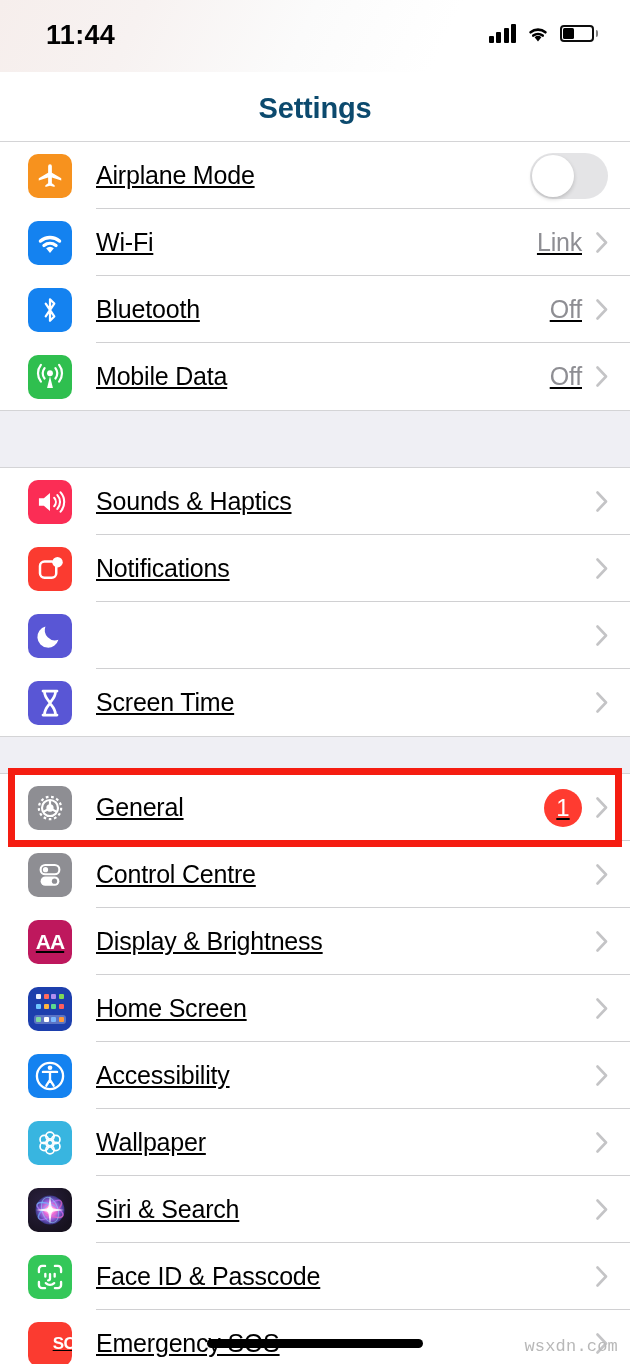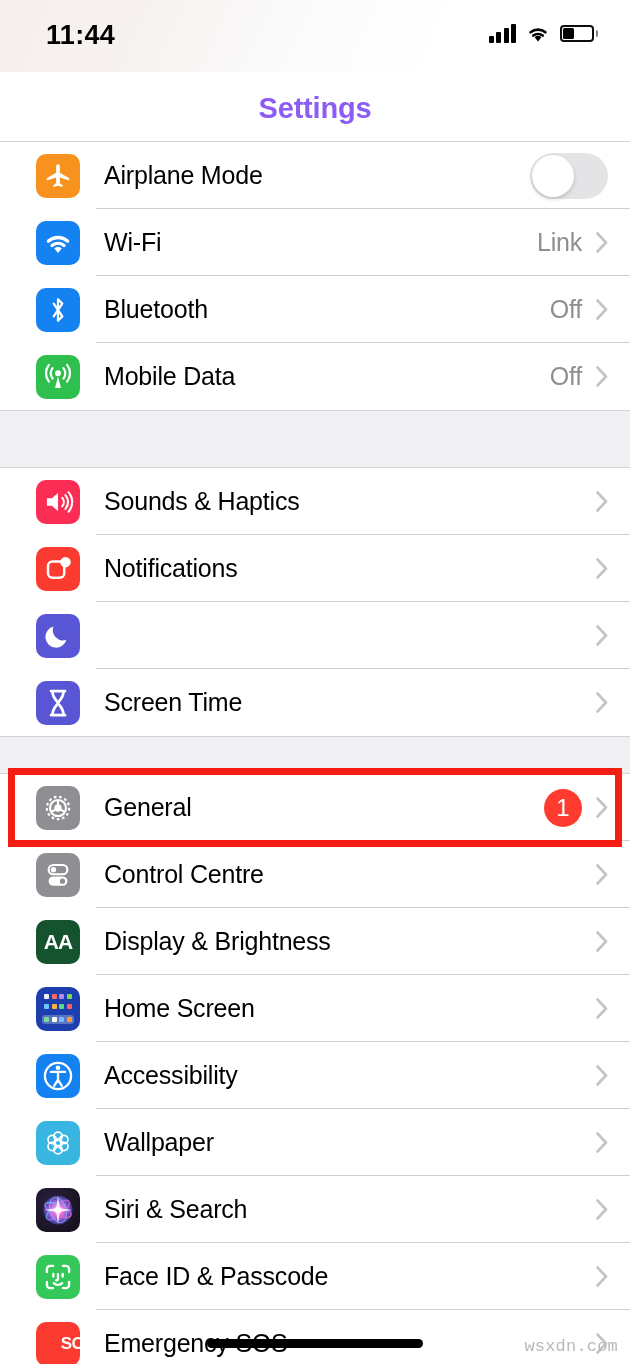--- a/index.html
+++ b/index.html
@@ -82,21 +82,21 @@
     height: 70px;
     background: #ffffff;
     display: flex;
     align-items: flex-start;
     justify-content: center;
     padding-top: 20px;
   }
   .nav-title {
     font-size: 29px;
     font-weight: bold;
-    color: #8b5cf6;
+    color: #0c4a6e;
     letter-spacing: -0.2px;
   }
   .nav-hairline {
     position: absolute;
     left: 0; right: 0; bottom: 0;
     height: 1px;
     background: #d4d4d6;
   }
 
   
@@ -110,23 +110,24 @@
   }
   .group-gap.short { height: 38px; }
 
   .group { background: #ffffff; }
 
   .row {
     position: relative;
     display: flex;
     align-items: center;
     height: 67px;
-    padding-left: 36px;
+    padding-left: 28px;
     padding-right: 22px;
     background: #ffffff;
+    text-decoration: underline;
   }
   .row::after {
     content: "";
     position: absolute;
     left: 96px; right: 0; bottom: 0;
     height: 1px;
     background: #d0d0d2;
   }
   .row.last::after { display: none; }
 
@@ -232,21 +233,21 @@
   .ic-airplane { background: #f7921e; }
   .ic-wifi     { background: #1482f0; }
   .ic-bt       { background: #1482f0; }
   .ic-cell     { background: #2fbf4f; }
   .ic-notif    { background: #fb3b30; }
   .ic-sounds   { background: #fb2d55; }
   .ic-dnd      { background: #5956d5; }
   .ic-screen   { background: #5956d5; }
   .ic-general  { background: #8e8e93; }
   .ic-control  { background: #8e8e93; }
-  .ic-display  { background: #14532d; }
+  .ic-display  { background: #be185d; }
   .ic-home     { background: #1d3fad; }
   .ic-access   { background: #1482f0; }
   .ic-wall     { background: #38b5e0; }
   .ic-siri     { background: radial-gradient(circle at 35% 35%, #2b2140 0%, #17121f 78%); }
   .ic-faceid   { background: #34c759; }
   .ic-sos      { background: #fb3b30; }
 
   .ic-display .aa {
     color: #fff;
     font-size: 21px;

